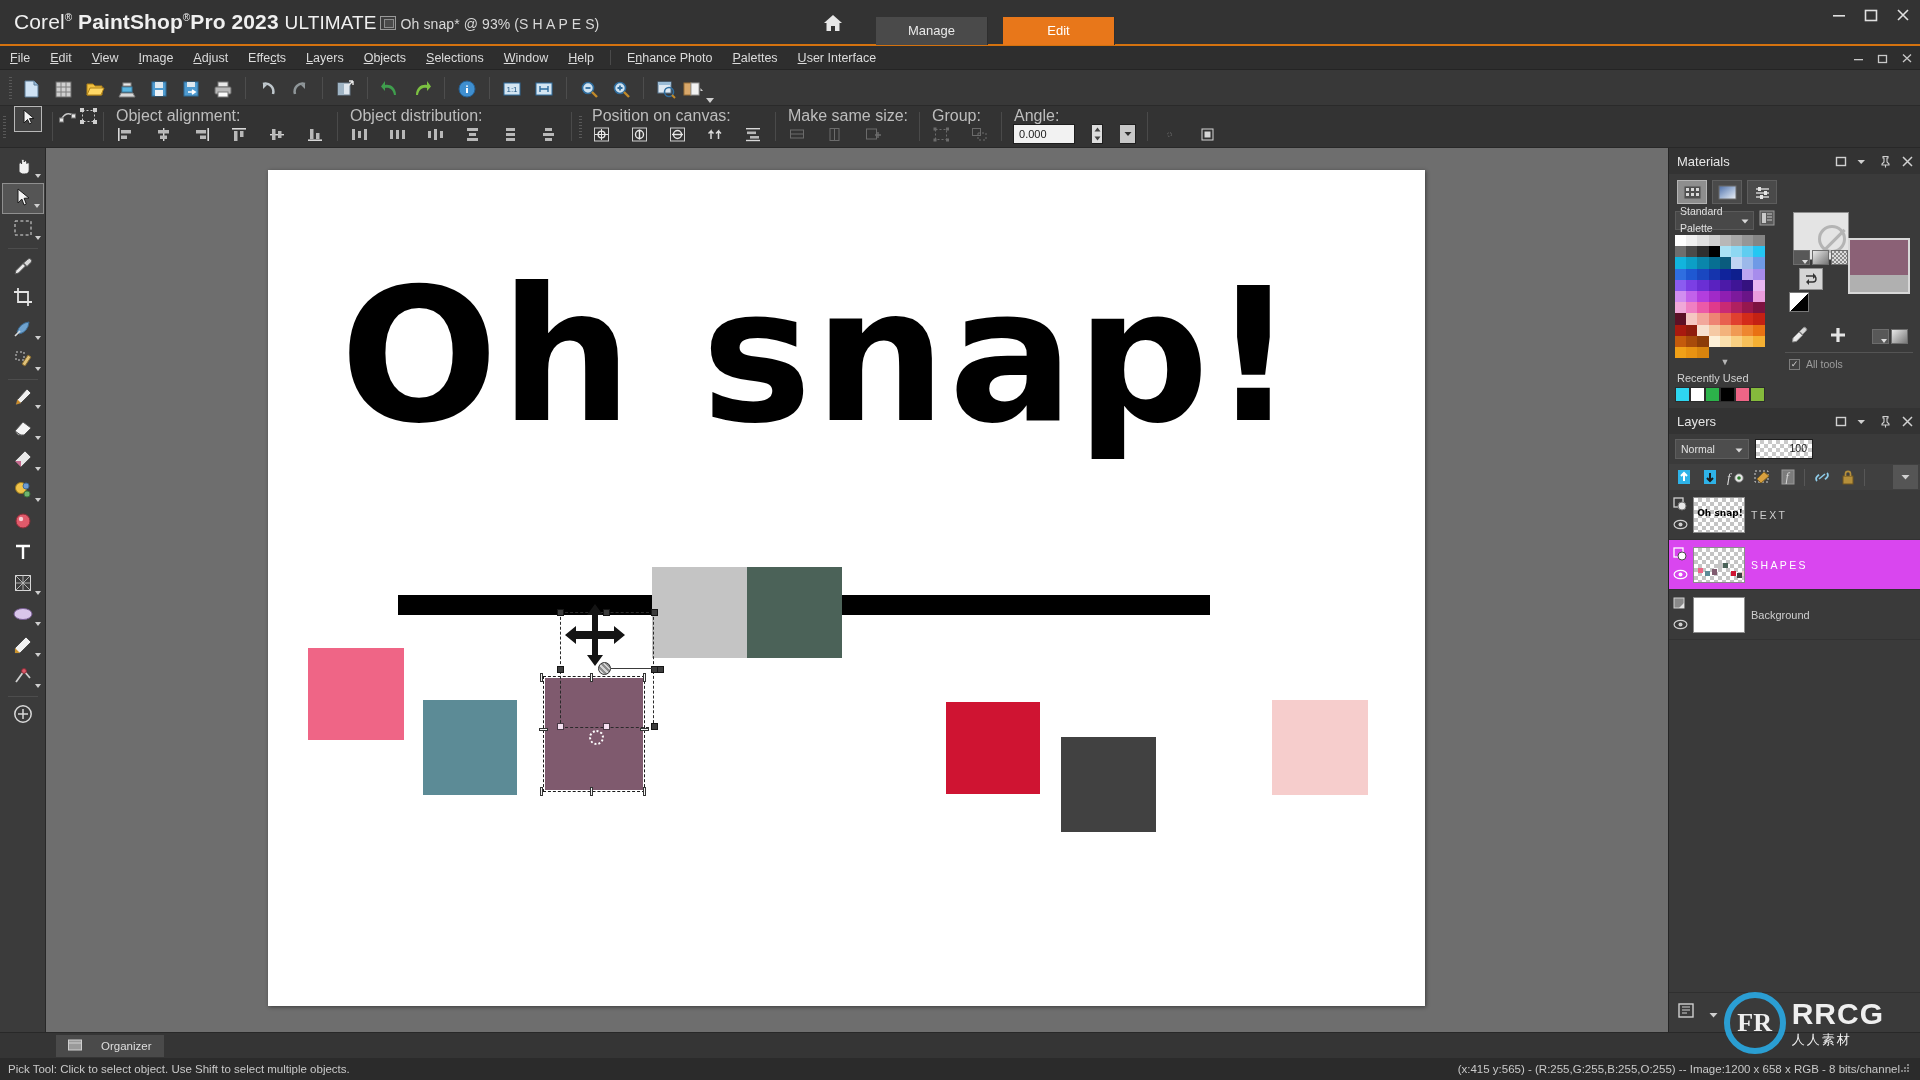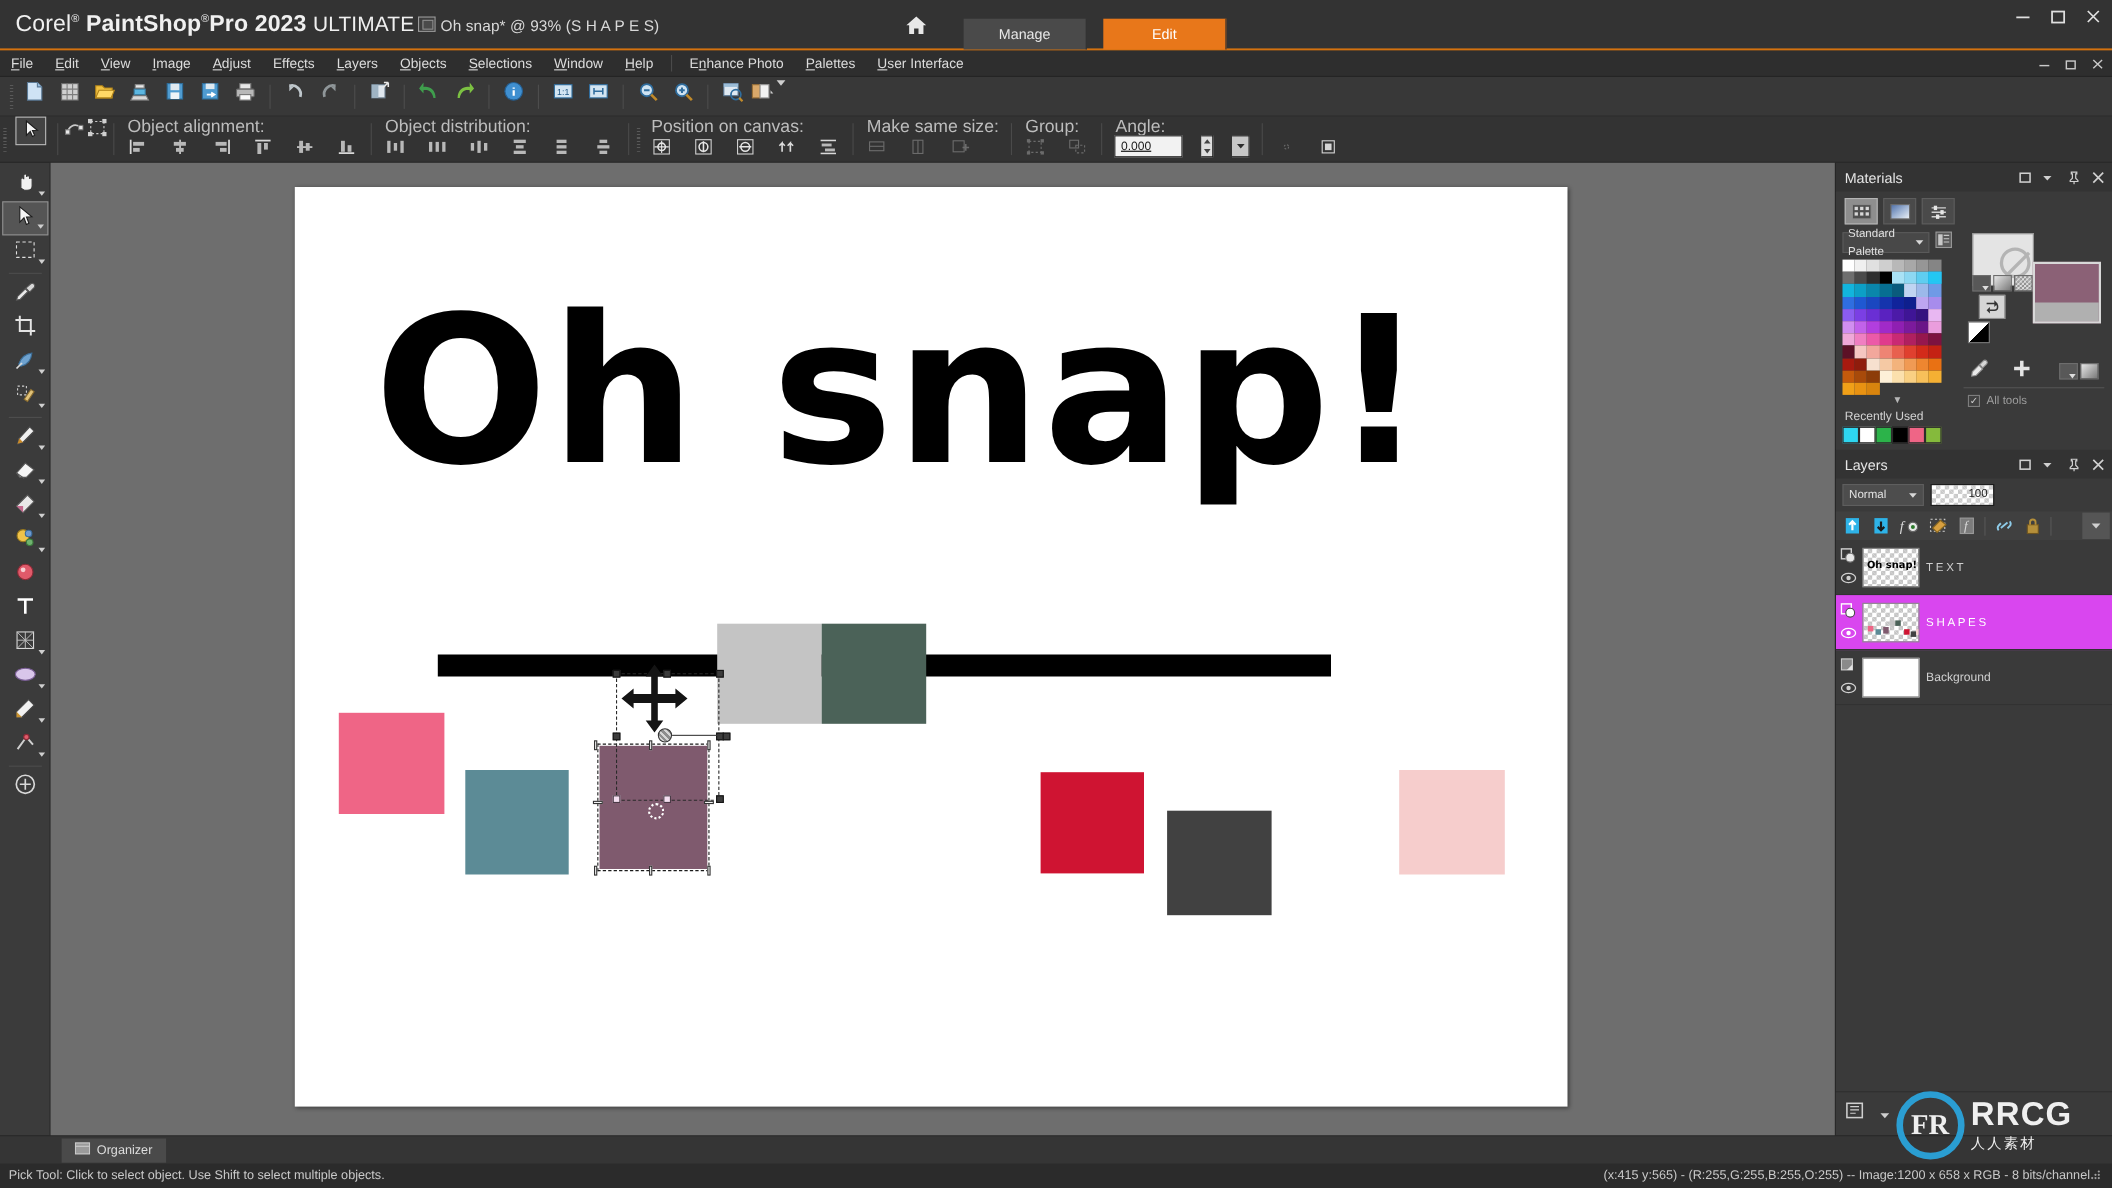--- a/index.html
+++ b/index.html
@@ -69,38 +69,38 @@
   .menu-sep { width:1px; height:15px; background:#4a4a4a; margin:0 6px; }
   .menubar-right { position: absolute; right: 6px; display: flex; gap: 10px; align-items: center; }
   .mini-ctrl { width: 14px; height: 14px; cursor: pointer; }
 
   
   .std-toolbar {
     height: 36px; background: #383838; display: flex; align-items: center;
     flex: 0 0 36px; padding-left: 6px; gap: 2px; border-bottom: 1px solid #2a2a2a;
   }
   .tb-btn {
-    width: 30px; height: 30px; display: flex; align-items: flex-start; justify-content: center;
+    width: 30px; height: 30px; display: flex; align-items: flex-end; justify-content: center;
     cursor: pointer; border-radius: 2px;
   }
   .tb-sep { width: 1px; height: 22px; background: #4d4d4d; margin: 0 5px; }
 
   
   .opt-bar {
     height: 42px; background: #333333; display: flex; align-items: stretch;
     flex: 0 0 42px; border-bottom: 1px solid #282828; position: relative;
   }
   .grip { width: 8px; display:flex; align-items:center; justify-content:center; }
   .grip::before{ content:""; width:3px; height:22px;
      background: repeating-linear-gradient(to bottom,#595959 0 1px,transparent 1px 3px);}
   .opt-group { display: flex; flex-direction: column; justify-content: center;
                padding: 0 7px; position: relative; }
   .opt-label { font-size: 16px; color: #bdbdbd; height: 15px; line-height: 15px;
                padding-left: 1px; white-space: nowrap; }
-  .opt-row { display: flex; gap: 17px; height: 22px; text-decoration: underline; }
+  .opt-row { display: flex; align-items: center; gap: 17px; height: 22px; }
   .opt-ico {
     width: 21px; height: 20px; display: flex; align-items: center; justify-content: center;
     cursor: pointer; border-radius: 2px;
   }
   .opt-ico.dim { opacity: .4; cursor: default; }
   .vsep { width:1px; background:#4a4a4a; margin: 6px 4px; align-self: stretch;}
   .pick-tool-box {
     width: 28px; height: 26px; border: 1px solid #b8b8b8; background: #434343;
     display:flex; align-items:center; justify-content:center; margin: 0 6px;
   }
@@ -250,21 +250,21 @@
   .layer-name { color: #cfcfcf; font-size: 10.5px; letter-spacing: 2.4px; }
   .layer-row.selected .layer-name { color: #ffffff; }
   .layer-name.normal { letter-spacing: 0; font-size: 11px; }
   .layers-footer { height: 40px; background: #3a3a3a; display:flex; align-items:center;
                    padding: 0 8px; gap: 10px; border-top:1px solid #2f2f2f;}
 
   
   .organizer-bar { height: 26px; background: #353535; display: flex; align-items: center;
                    flex: 0 0 26px; padding-left: 56px; border-top: 1px solid #282828;}
   .organizer-tab { height: 22px; background: #4a4a4a; color: #dedede; font-size: 11.5px;
-                   display: flex; align-items: center; gap: 6px; padding: 0 12px; cursor: pointer;}
+                   display: flex; align-items: center; gap: 19px; padding: 0 12px; cursor: pointer;}
   .statusbar { height: 22px; background: #2b2b2b; display: flex; align-items: center;
                flex: 0 0 22px; color: #c9c9c9; font-size: 11.5px; padding: 0 8px; position: relative;}
   .status-right { position: absolute; right: 10px; display:flex; align-items:center; gap:0;}
 
   
   .watermark { position: absolute; right: 36px; bottom: 26px; display: flex; align-items: center;
                gap: 6px; opacity: .92; pointer-events: none; }
   .wm-circle { width: 62px; height: 62px; border-radius: 50%; border: 6px solid #2aa7e0;
                display:flex; align-items:center; justify-content:center;
                color:#fff; font-size: 26px; font-weight:700; font-family:"Liberation Serif",serif;}

